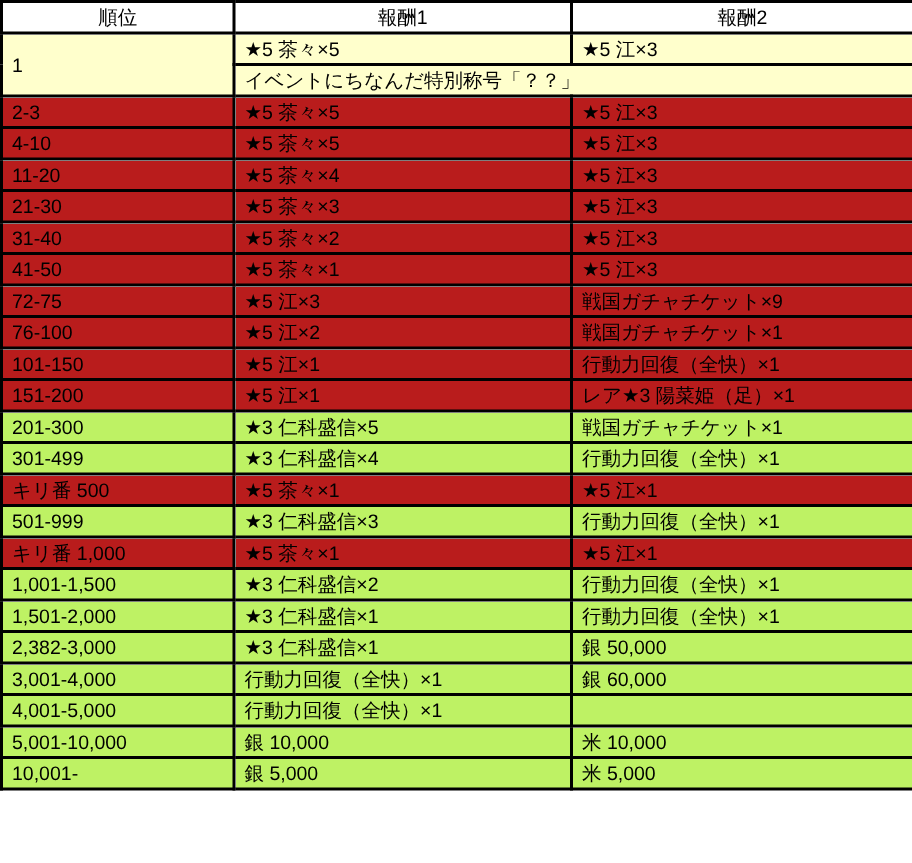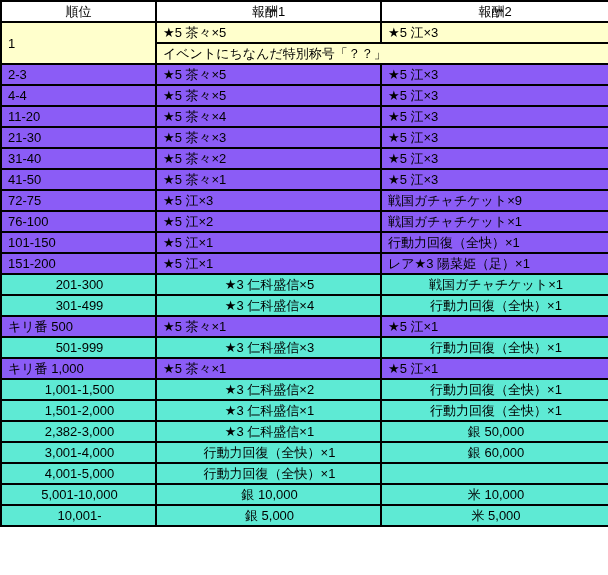--- a/index.html
+++ b/index.html
@@ -29,22 +29,22 @@
     text-align: left;
     vertical-align: middle;
     white-space: nowrap;
     overflow: hidden;
   }
   table.rewards th {
     text-align: center;
     background: #ffffff;
     padding: 0;
   }
-  tr.yellow td { background: #8b5cf6; }
-  tr.white td { background: #5eead4; text-align: center; }
+  tr.yellow td { background: #b91c1c; }
+  tr.white td { background: #bef264; }
   td.yellow { background: #ffffcc; }
   td.rank1-cell { vertical-align: middle; }
 </style>
 </head>
 <body>
 
 <div class="page">
   <table class="rewards">
     <colgroup>
       <col style="width:155px">
@@ -66,21 +66,21 @@
       </tr>
       <tr>
         <td colspan="2" class="yellow">イベントにちなんだ特別称号「？？」</td>
       </tr>
     <tr class="yellow">
     <td>2-3</td>
     <td>★5 茶々×5</td>
     <td>★5 江×3</td>
   </tr>
         <tr class="yellow">
-    <td>4-4</td>
+    <td>4-10</td>
     <td>★5 茶々×5</td>
     <td>★5 江×3</td>
   </tr>
         <tr class="yellow">
     <td>11-20</td>
     <td>★5 茶々×4</td>
     <td>★5 江×3</td>
   </tr>
         <tr class="yellow">
     <td>21-30</td>

